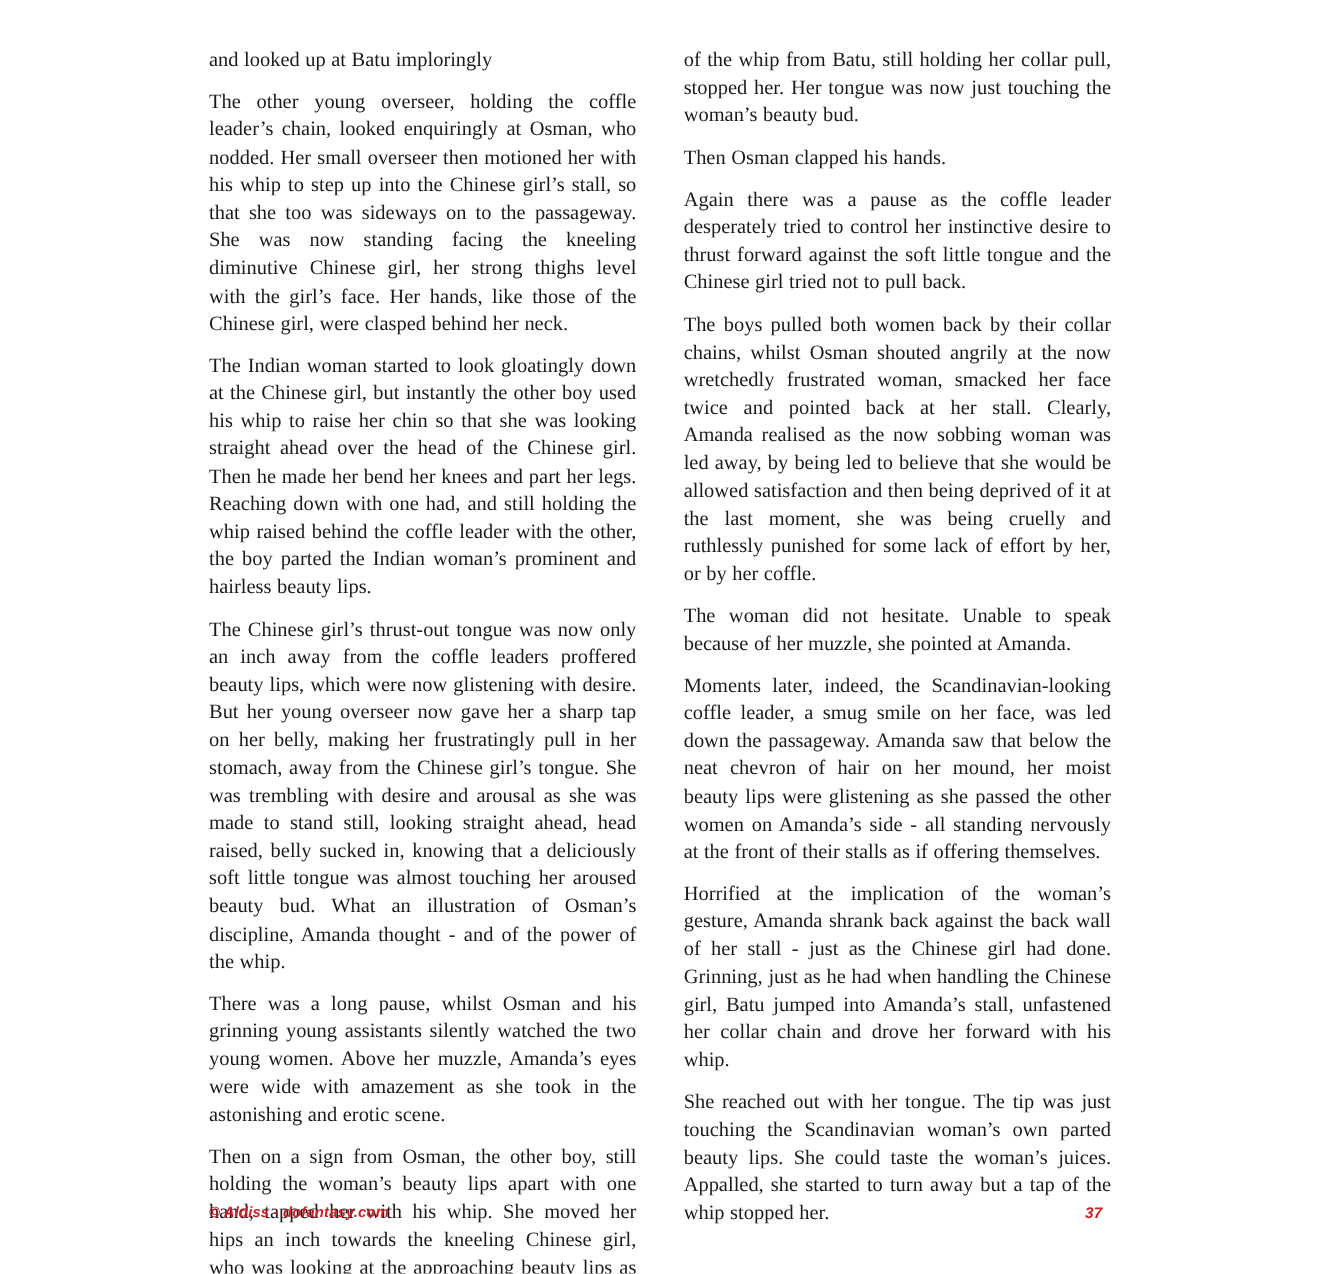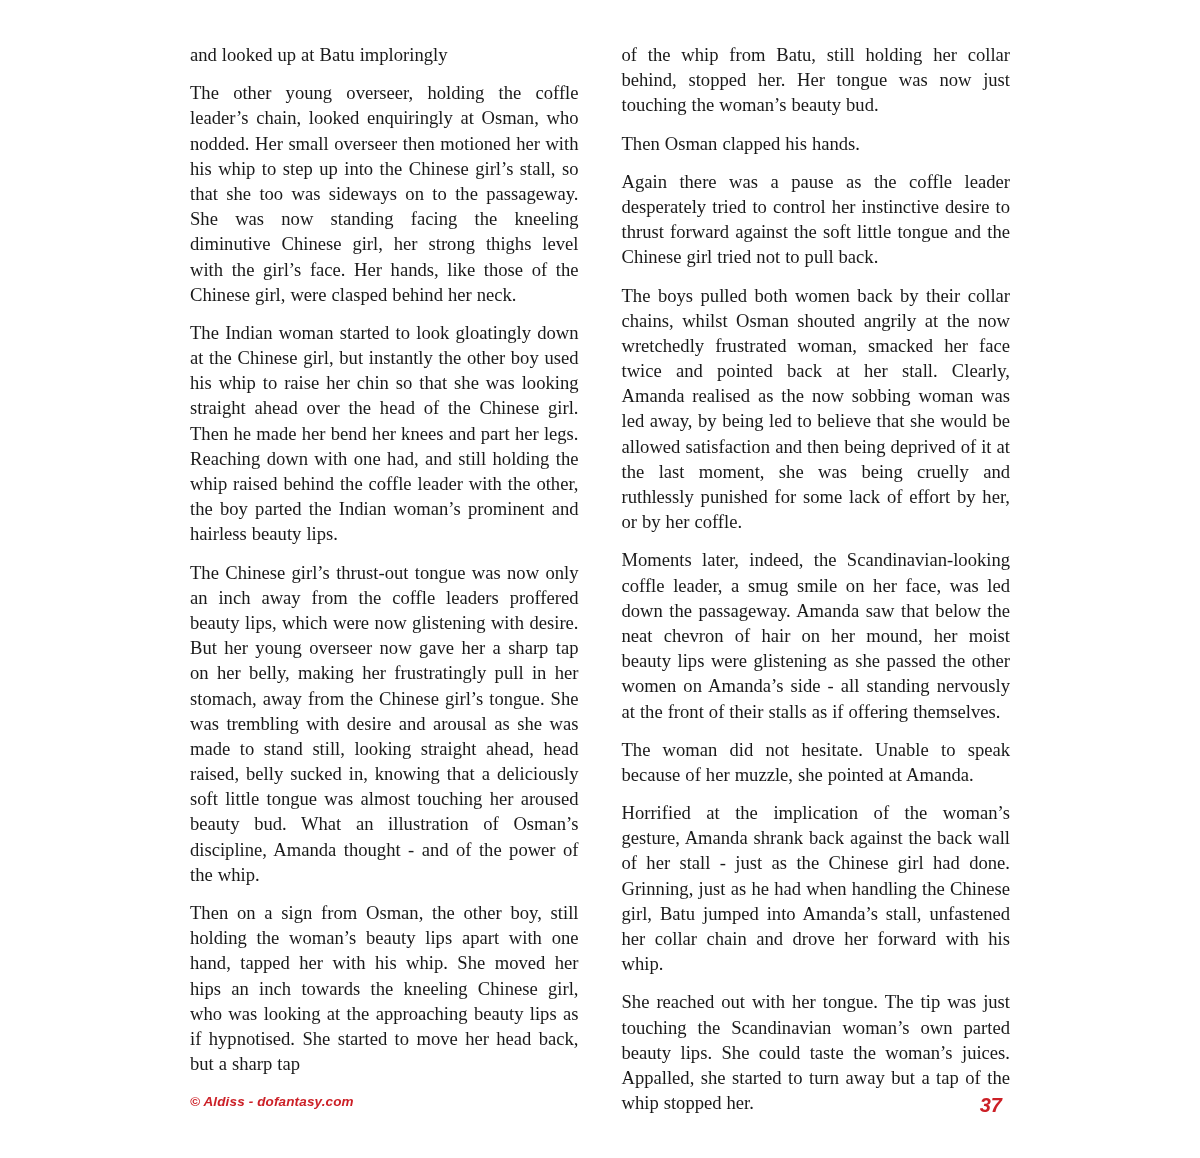--- a/index.html
+++ b/index.html
@@ -57,47 +57,48 @@
     font-size: 13.5px;
     font-weight: bold;
     color: #cc2027;
     letter-spacing: 0.01em;
   }
   .pagenum {
     position: absolute;
     right: 0;
     top: 0;
     font-family: "Liberation Sans", sans-serif;
-    font-size: 20px;
+    font-size: 14px;
     font-weight: bold;
     color: #cc2027;
   }
 </style>
 </head>
 <body>
 
 <div class="page">
 
   <div class="columns">
 
     <div class="col">
       <p>and looked up at Batu imploringly</p>
       <p>The other young overseer, holding the coffle leader’s chain, looked enquiringly at Osman, who nodded. Her small overseer then motioned her with his whip to step up into the Chinese girl’s stall, so that she too was sideways on to the passageway. She was now standing facing the kneeling diminutive Chinese girl, her strong thighs level with the girl’s face. Her hands, like those of the Chinese girl, were clasped behind her neck.</p>
       <p>The Indian woman started to look gloatingly down at the Chinese girl, but instantly the other boy used his whip to raise her chin so that she was looking straight ahead over the head of the Chinese girl. Then he made her bend her knees and part her legs. Reaching down with one had, and still holding the whip raised behind the coffle leader with the other, the boy parted the Indian woman’s prominent and hairless beauty lips.</p>
       <p>The Chinese girl’s thrust-out tongue was now only an inch away from the coffle leaders proffered beauty lips, which were now glistening with desire. But her young overseer now gave her a sharp tap on her belly, making her frustratingly pull in her stomach, away from the Chinese girl’s tongue. She was trembling with desire and arousal as she was made to stand still, looking straight ahead, head raised,  belly sucked in, knowing that a deliciously soft little tongue was almost touching her aroused beauty bud. What an illustration of Osman’s discipline, Amanda thought - and of the power of the whip.</p>
+      <p>There was a long pause, whilst Osman and his grinning young assistants silently watched the two young women. Above her muzzle, Amanda’s eyes were wide with amazement as she took in the astonishing and erotic scene.</p>
       <p class="last">Then on a sign from Osman, the other boy, still holding the woman’s beauty lips apart with one hand, tapped her with his whip. She moved her hips an inch towards the kneeling Chinese girl, who was looking at the approaching beauty lips as if hypnotised. She started to move her head back, but a sharp tap</p>
     </div>
 
     <div class="col">
-      <p>of the whip from Batu, still holding her collar behind, stopped her. Her tongue was now just touching the woman’s beauty bud.</p>
+      <p>of the whip from Batu, still holding her collar pull, stopped her. Her tongue was now just touching the woman’s beauty bud.</p>
       <p>Then Osman clapped his hands.</p>
       <p>Again there was a pause as the coffle leader desperately tried to control her instinctive desire to thrust forward against the soft little tongue and the Chinese girl tried not to pull back.</p>
       <p>The boys pulled both women back by their collar chains, whilst Osman shouted angrily at the now wretchedly frustrated woman, smacked her face twice and pointed back at her stall. Clearly, Amanda realised as the now sobbing woman was led away, by being led to believe that she would be allowed satisfaction and then being deprived of it at the last moment, she was being cruelly and ruthlessly punished for some lack of effort by her, or by her coffle.</p>
+      <p>The woman did not hesitate. Unable to speak because of her muzzle, she pointed at Amanda.</p>
       <p>Moments later, indeed, the Scandinavian-looking coffle leader, a smug smile on her face, was led down the passageway. Amanda saw that below the neat chevron of hair on her mound, her moist beauty lips were glistening as she passed the other women on Amanda’s side - all standing nervously at the front of their stalls as if offering themselves.</p>
-      <p>The woman did not hesitate. Unable to speak because of her muzzle, she pointed at Amanda.</p>
       <p>Horrified at the implication of the woman’s gesture, Amanda shrank back against the back wall of her stall - just as the Chinese girl had done. Grinning, just as he had when handling the Chinese girl, Batu jumped into Amanda’s stall, unfastened her collar chain and drove her forward with his whip.</p>
       <p>She reached out with her tongue. The tip was just touching the Scandinavian woman’s own parted beauty lips. She could taste the woman’s juices. Appalled, she started to turn away but a tap of the whip stopped her.</p>
 
     </div>
 
   </div>
 
   <div class="footer">
     <span class="copyright">© Aldiss - dofantasy.com</span>
     <span class="pagenum">37</span>

